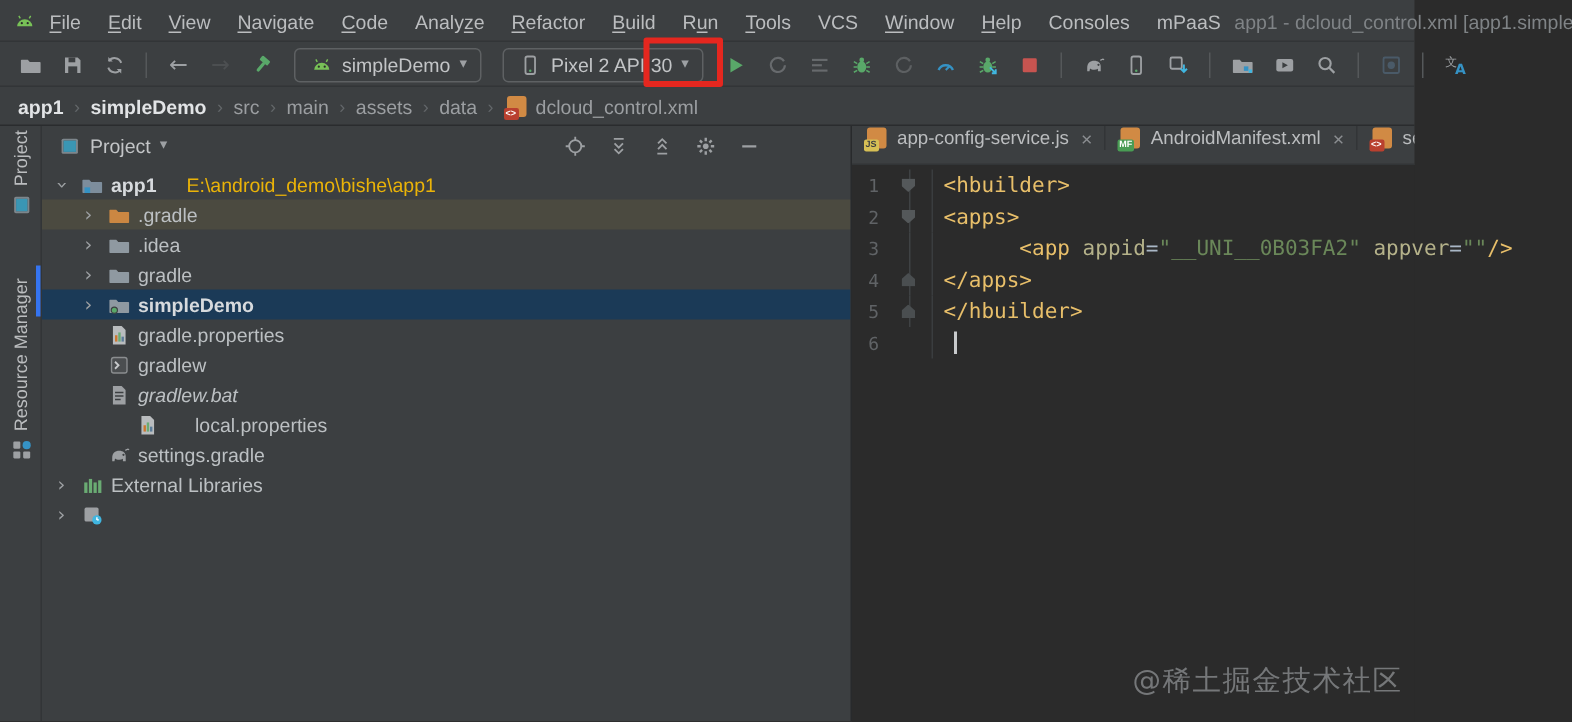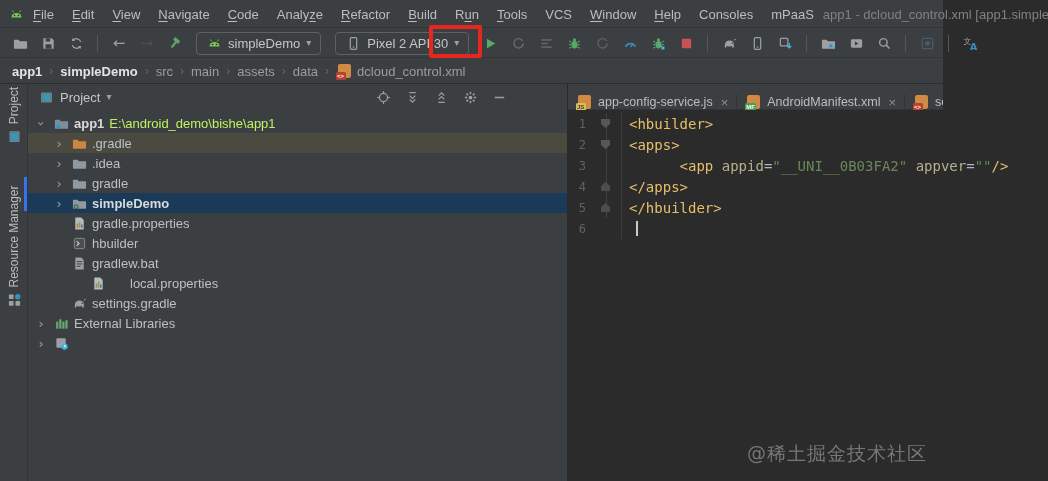--- a/index.html
+++ b/index.html
@@ -57,29 +57,29 @@
   .panel-header { height:26px; display:flex; align-items:center; padding:0 10px; gap:6px; flex:none; }
   .panel-title-wrap { display:flex; align-items:center; gap:6px; }
   .panel-title { color:#c3c5c7; }
   .panel-header-icons { margin-left:auto; margin-right:50px; display:flex; align-items:center; gap:13px; }
 
   .tree { flex:1; overflow:hidden; padding-top:3px; }
   .tree-row { height:20px; display:flex; align-items:center; gap:5px; white-space:nowrap; color:#bcc0c3; }
   .tree-row.selected { background:#1b3a57; }
   .tree-row.hovered { background:#4b4a40; }
   .tree-row .label.bold { font-weight:bold; color:#d7dadd; }
-  .tree-row .hint { color:#bef264; margin-left:0; }
+  .tree-row .hint { color:#eab308; margin-left:15px; }
   .chev { display:inline-block; width:14px; text-align:center; color:#9da0a3; font-size:13px; flex:none;
           font-family:"DejaVu Sans", sans-serif; }
   .chev.exp { transform: rotate(90deg); }
   .chev.placeholder { visibility:hidden; }
 
   
   .editor { flex:1; display:flex; flex-direction:column; background:#2b2b2b; position:relative; min-width:0; }
-  .tabbar { height:26px; background:#3c3f41; display:flex; align-items:flex-end; flex:none; overflow:hidden;
+  .tabbar { height:26px; background:#3c3f41; display:flex; align-items:flex-start; flex:none; overflow:hidden;
             box-shadow: inset 0 -1px 0 #323537; }
   .tab { display:flex; align-items:center; gap:6px; padding:0 8px; border-right:1px solid #323537;
          color:#bbbdbf; font-size:12.5px; white-space:nowrap; }
   .tab .close { color:#8b8e91; font-size:13px; margin-left:2px; }
   .tab.active { background:#4e5254; box-shadow: inset 0 -3px 0 #4a88c7; }
   .tab.partial { margin-left:auto; padding:0 6px; border-right:none; min-width:24px; }
 
   .code { flex:1; font-family:"DejaVu Sans Mono", monospace; font-size:14px; padding-top:3px; position:relative; }
   .code-line { display:flex; height:21px; align-items:center; }
   .lnum { width:22px; text-align:right; color:#606366; font-size:12px; padding-right:4px; flex:none; }
@@ -89,21 +89,21 @@
   .fold-mark.start { clip-path: polygon(0 0, 100% 0, 100% 55%, 50% 100%, 0 55%); }
   .fold-mark.end { clip-path: polygon(50% 0, 100% 45%, 100% 100%, 0 100%, 0 45%); background:#4a4e50; }
   .fold-guide { position:absolute; left:50%; top:0; bottom:0; width:1px; background:#3f4244; }
   .ltext { white-space:pre; padding-left:7px; }
   .tok-tag { color:#e8bf6a; }
   .tok-attr { color:#b5b28a; }
   .tok-string { color:#6a8759; }
   .tok-plain { color:#a9b7c6; }
   .caret-bar { display:inline-block; width:2px; height:15px; background:#c8cacc; margin-left:7px; }
 
-  .watermark { position:absolute; right:16px; bottom:14px; color:#757779; font-size:19px;
+  .watermark { position:absolute; right:8px; bottom:14px; color:#757779; font-size:19px;
                letter-spacing:1px; font-family:"DejaVu Sans", sans-serif; }
 
   
   .ficon { width:13px; height:14px; border-radius:2px; position:relative; display:inline-block; flex:none; }
   .ficon .badge { position:absolute; left:-2px; bottom:-2px; font-size:6px; font-weight:bold; line-height:1;
                   padding:1px 1.5px; border-radius:1.5px; font-family:"Liberation Sans", sans-serif; }
 </style>
 </head>
 <body>
 
@@ -559,23 +559,23 @@
             <span class="label">gradle.properties</span>
           </div>
           <div class="tree-row" style="padding-left: 24px;">
             <span class="chev placeholder">›</span>
             <span class="ic">
               <svg width="15" height="15" viewBox="0 0 16 16" xmlns="http://www.w3.org/2000/svg">
                 <rect x="2.5" y="2.5" width="11" height="11" rx="1.6" fill="#4b4e50" stroke="#8a8d8f" stroke-width="1"></rect>
                 <path d="M5 5.5l2.5 2.5L5 10.5" stroke="#c8cacc" stroke-width="1.3" fill="none"></path>
               </svg>
             </span>
-            <span class="label">hbuilder</span>
-          </div>
-          <div class="tree-row" style="padding-left: 24px;">
+            <span class="label">gradlew</span>
+          </div>
+          <div class="tree-row" style="padding-left: 24px; font-style: italic;">
             <span class="chev placeholder">›</span>
             <span class="ic">
               <svg width="15" height="15" viewBox="0 0 16 16" xmlns="http://www.w3.org/2000/svg">
                 <path d="M3.5 1.5h6.2l2.8 2.8v10.2h-9z" fill="#9da0a3"></path>
                 <g stroke="#3c3f41" stroke-width="1">
                   <line x1="5" y1="6" x2="11" y2="6"></line>
                   <line x1="5" y1="8.5" x2="11" y2="8.5"></line>
                   <line x1="5" y1="11" x2="9" y2="11"></line>
                 </g>
               </svg>

